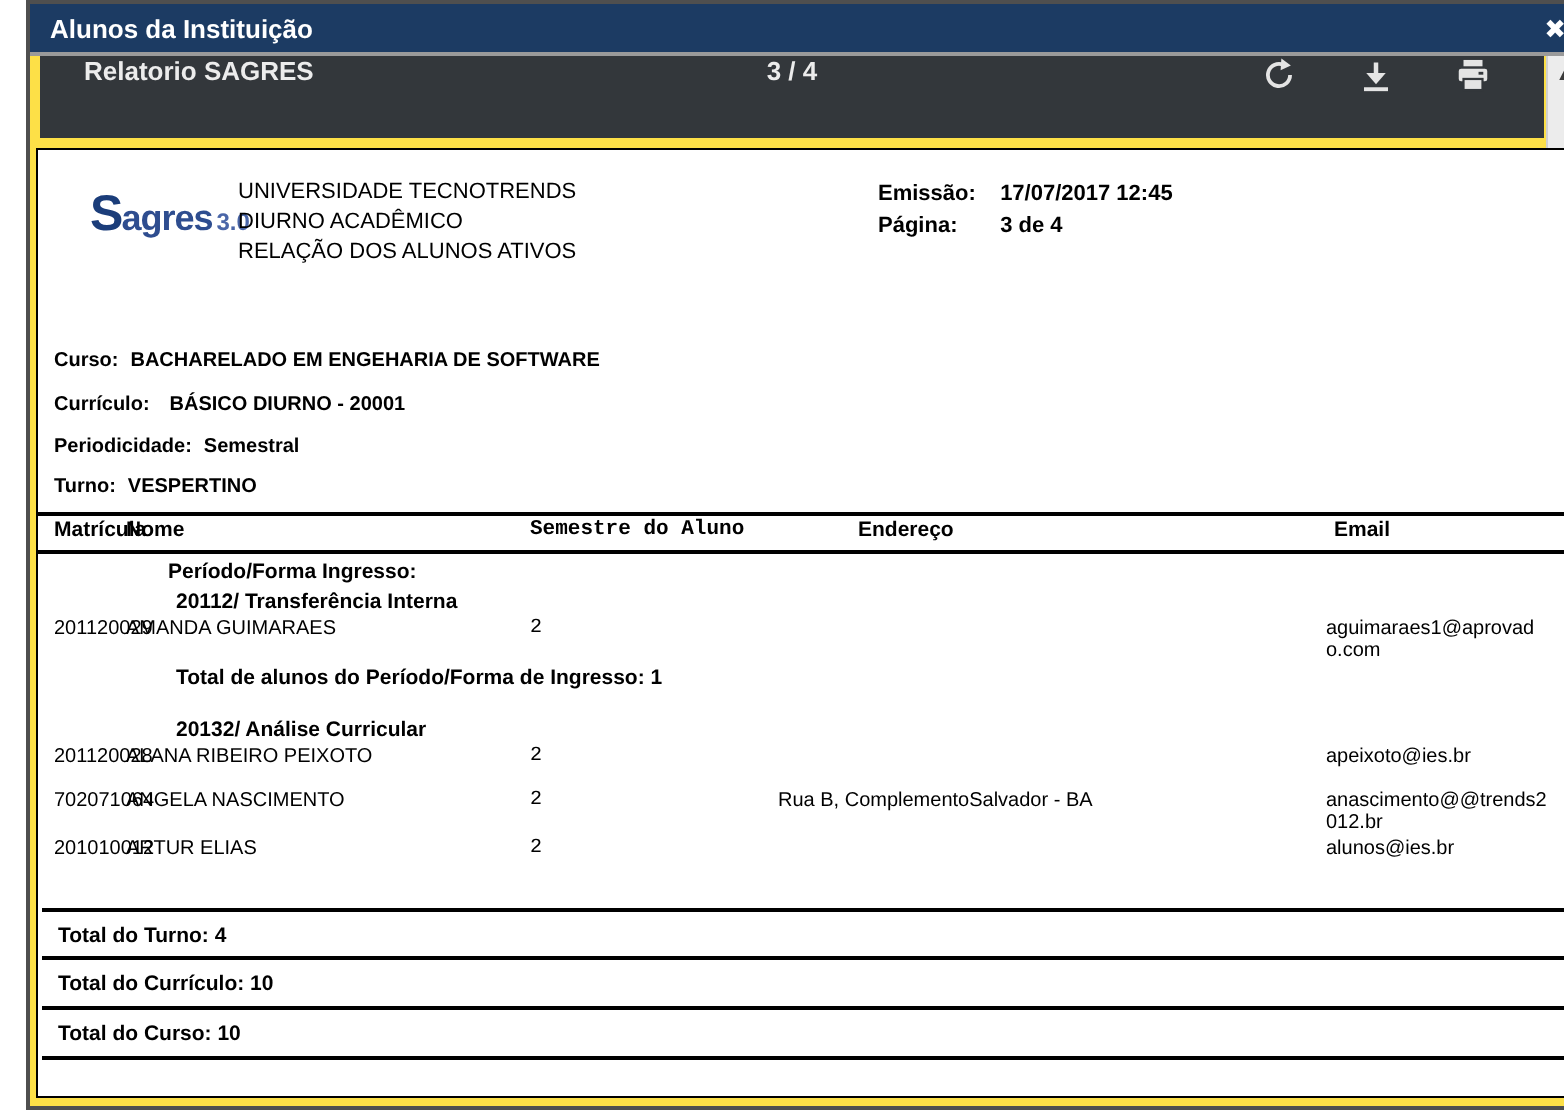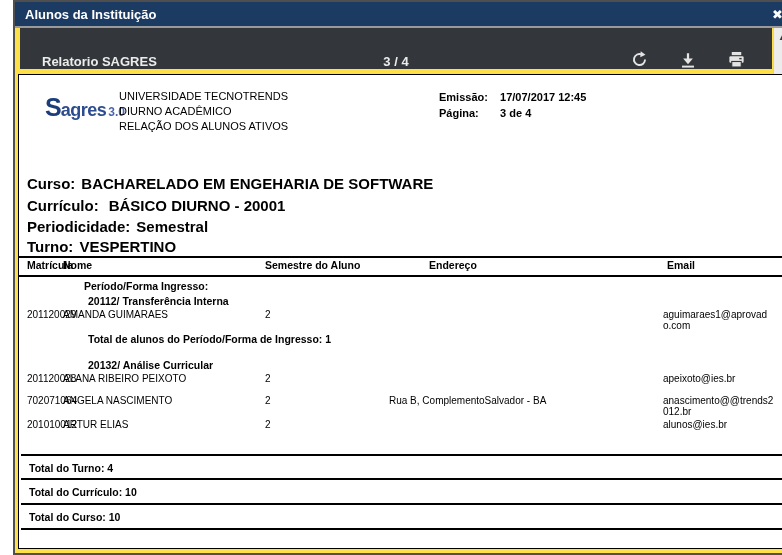--- a/index.html
+++ b/index.html
@@ -5,21 +5,21 @@
   html,body{margin:0;padding:0;background:#fff;font-family:"Liberation Sans","DejaVu Sans",sans-serif;}
   .window{position:relative;width:782px;height:555px;box-sizing:border-box;border:2px solid #4f4f4f;background:#fde047;overflow:hidden;margin-left:13px;}
 
   
   .titlebar{position:absolute;top:0;left:0;right:0;height:24px;background:#1c3b63;display:flex;align-items:center;justify-content:space-between;padding:0 10px;box-sizing:border-box;}
   .titlebar .title{color:#fff;font-size:13px;font-weight:bold;}
   .titlebar .close{color:#fff;font-size:13px;font-weight:bold;cursor:pointer;line-height:1;}
   .titlebar-shadow{position:absolute;top:24px;left:0;right:0;height:2px;background:#9a9a9a;}
 
   
-  .toolbar{position:absolute;top:26px;left:5px;right:21px;height:41px;background:#33373b;display:flex;align-items:flex-end;}
+  .toolbar{position:absolute;top:26px;left:5px;right:21px;height:41px;background:#33373b;display:flex;align-items:flex-start;}
   .toolbar .doc-title{color:#ececec;font-size:13px;font-weight:bold;margin-left:22px;}
   .toolbar .page-ind{position:absolute;left:0;right:0;text-align:center;color:#ececec;font-size:13px;font-weight:bold;}
   .toolbar .tools{position:absolute;right:26px;display:flex;gap:30px;align-items:center;}
   .toolbar .tools svg{display:block;cursor:pointer;}
 
   
   .scrolltrack{position:absolute;top:26px;right:3px;width:16px;height:48px;background:#ececec;border-left:1px solid #d0d0d0;text-align:center;}
   .scrolltrack .up{font-size:8px;color:#3a3a3a;display:block;margin-top:5px;cursor:pointer;}
 
   
@@ -30,26 +30,26 @@
   .logo{left:26px;top:18px;white-space:nowrap;}
   .logo .s{font-size:25px;font-weight:bold;color:#1b3d7a;letter-spacing:-1px;}
   .logo .rest{font-size:18px;font-weight:bold;color:#2e4d8f;letter-spacing:-0.5px;}
   .logo .ver{font-size:12px;font-weight:bold;color:#4a66a8;margin-left:2px;}
   .inst{left:100px;top:14px;font-size:11px;font-weight:normal;line-height:15px;color:#000;}
   .emiss{left:420px;top:14px;font-size:11px;line-height:16px;color:#000;}
   .emiss .lbl{display:inline-block;width:58px;font-weight:bold;}
   .emiss .val{font-weight:bold;}
 
   
-  .infoline{left:8px;font-size:15px;font-weight:bold;color:#000;white-space:nowrap;}
+  .infoline{left:8px;font-size:10px;font-weight:bold;color:#000;white-space:nowrap;}
   .infoline .gap{display:inline-block;width:6px;}
 
   
   .trow{left:0;right:0;display:grid;grid-template-columns:36px 196px 130px 274px 112px;padding-left:8px;font-size:10px;color:#000;line-height:11px;}
-  .trow .sem{padding-left:6px;}
+  .trow .sem{padding-left:6px;font-family:Liberation Mono, monospace;}
   .trow .email{word-break:break-all;}
   .thead{top:181px;height:15px;border-top:2px solid #000;border-bottom:2px solid #000;font-weight:bold;font-size:10.5px;padding-top:2px;}
   .thead .end{padding-left:40px;}
   .thead .email{padding-left:4px;word-break:normal;}
   .grouplabel{font-size:10.5px;font-weight:bold;color:#000;white-space:nowrap;padding-left:47px;}
   .sep{left:2px;right:3px;height:0;border-top:2px solid #000;}
   .bigtotal{left:10px;font-size:10.5px;font-weight:bold;color:#000;}
 </style>
 </head>
 <body>

